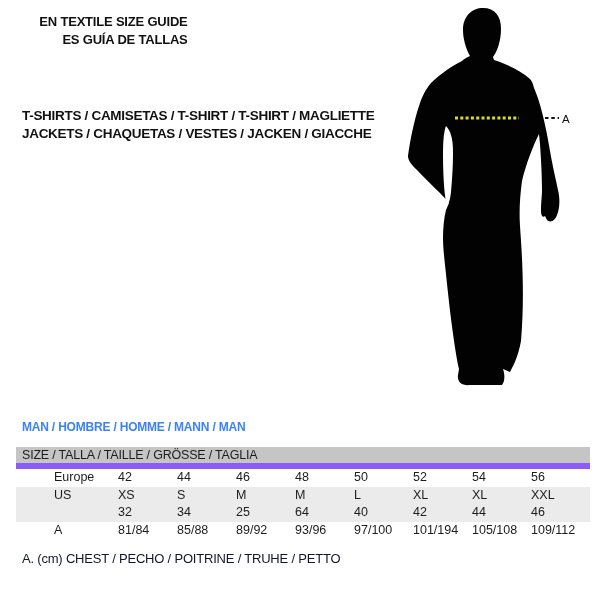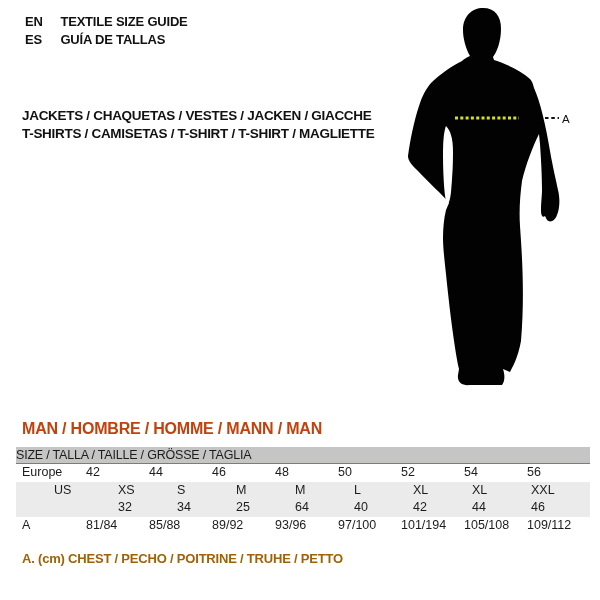--- a/index.html
+++ b/index.html
@@ -1,63 +1,63 @@
 <!DOCTYPE html>
 <html><head>
 <meta charset="utf-8">
 <style>
   html,body{margin:0;padding:0;}
   body{font-family:"Liberation Sans", sans-serif; background:#ffffff;}
   .page{position:relative; width:600px; height:600px; background:#ffffff; overflow:hidden;}
 
   
   .lang-list{position:absolute; left:25px; top:13px;}
-  .lang-row{height:17.5px; line-height:17.5px; font-size:13px; font-weight:bold; color:#111; letter-spacing:-0.2px; white-space:nowrap;}
+  .lang-row{height:17.5px; line-height:17.5px; font-size:13px; font-weight:bold; color:#111; letter-spacing:-0.2px; white-space:nowrap;text-align:right;}
   .lang-code{display:inline-block; width:32px;}
 
   
   .categories{position:absolute; left:22px; top:107px;}
   .cat-line{height:18px; line-height:18px; font-size:13.5px; font-weight:bold; color:#111; letter-spacing:-0.3px; white-space:nowrap;}
 
   
   .figure{position:absolute; left:400px; top:6px;}
 
   
-  .section-title{position:absolute; left:22px; top:420px; font-size:16px; font-weight:bold; color:#c2410c; letter-spacing:-0.2px;}
+  .section-title{position:absolute; left:22px; top:420px; font-size:12px; font-weight:bold; color:#3b82f6; letter-spacing:-0.2px;}
 
   
   .size-table{position:absolute; left:16px; top:447px; width:574px; color:#1c1c1c;}
-  .thead{height:16px; line-height:16px; background:#c5c5c5; border-bottom:1px solid #8b5cf6; font-size:12.5px; color:#1c1c1c; letter-spacing:-0.2px;}
+  .thead{height:16px; line-height:16px; background:#c5c5c5; border-bottom:6px solid #8b5cf6; padding-left:6px; font-size:12.5px; color:#1c1c1c; letter-spacing:-0.2px;}
   .trow{display:flex; height:17.5px; line-height:17.5px; font-size:12.5px;}
-  .trow.shaded{background:#ebebeb;padding-left:32px;}
-  .tlabel{width:70px; padding-left:6px; box-sizing:border-box;}
+  .trow.shaded{background:#ebebeb;}
+  .tlabel{width:70px; padding-left:6px; box-sizing:border-box;margin-left:32px;}
   .tcell{flex:1; }
 
   
-  .footnote{position:absolute; left:22px; top:551px; font-size:13px; font-weight:bold; color:#a16207; letter-spacing:-0.2px;}
+  .footnote{position:absolute; left:22px; top:551px; font-size:13px; font-weight:normal; color:#0f172a; letter-spacing:-0.2px;}
 </style>
 </head>
 <body>
 
 <div class="page">
 
   <div class="lang-list">
     <div class="lang-row">
       <span class="lang-code">EN</span>
       <span class="lang-title">TEXTILE SIZE GUIDE</span>
     </div>
     <div class="lang-row">
       <span class="lang-code">ES</span>
       <span class="lang-title">GUÍA DE TALLAS</span>
     </div>
   </div>
 
   <div class="categories">
+    <div class="cat-line">T-SHIRTS / CAMISETAS / T-SHIRT / T-SHIRT / MAGLIETTE</div>
     <div class="cat-line">JACKETS / CHAQUETAS / VESTES / JACKEN / GIACCHE</div>
-    <div class="cat-line">T-SHIRTS / CAMISETAS / T-SHIRT / T-SHIRT / MAGLIETTE</div>
   </div>
 
   <svg class="figure" width="170" height="390" viewBox="0 0 170 390" xmlns="http://www.w3.org/2000/svg">
     <path fill="#020202" d="
       M70,50
       C66,43 63,33 63,24
       C63,10 72,2 83,2
       C95,2 101,10 101,23
       C101,35 97,46 93,51
       L94,54

